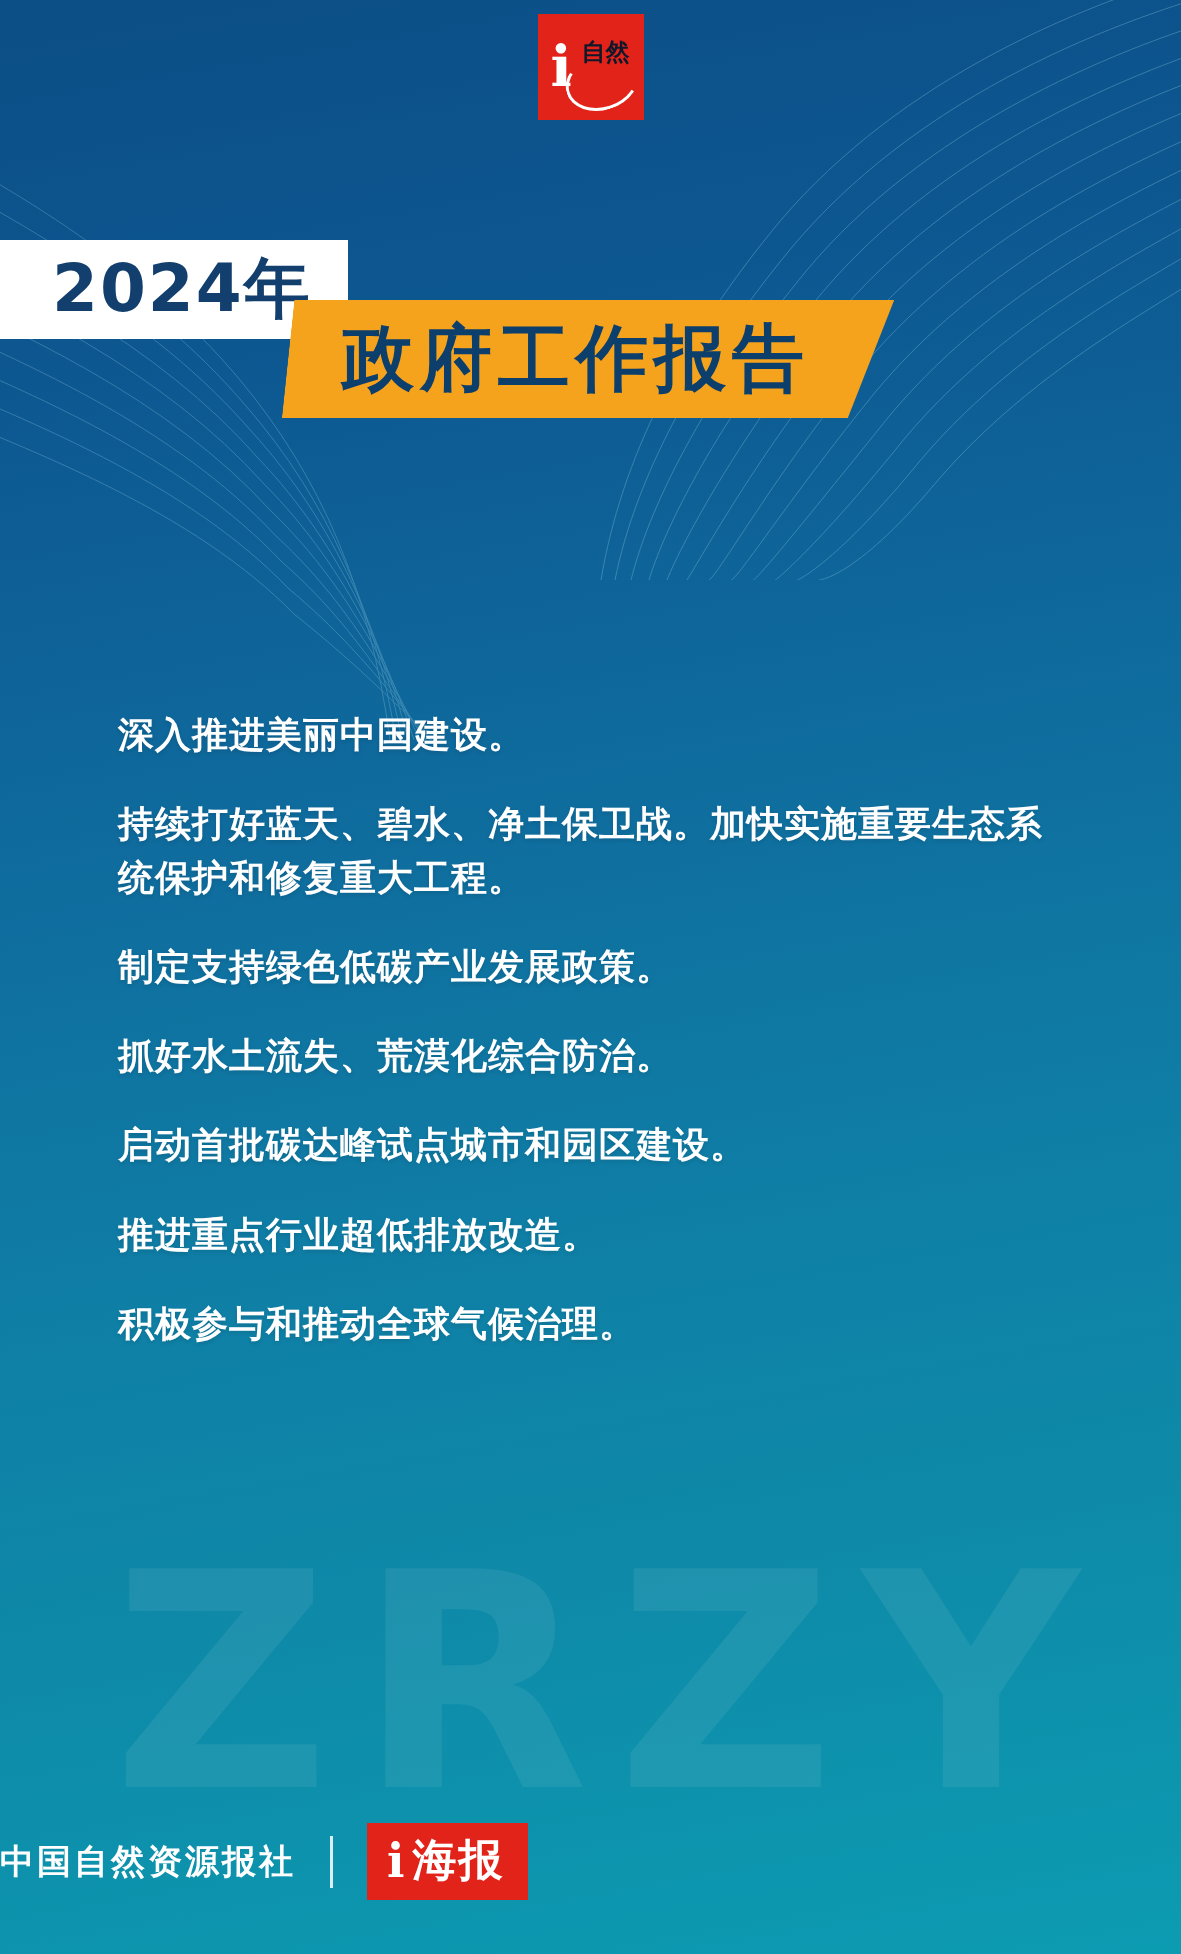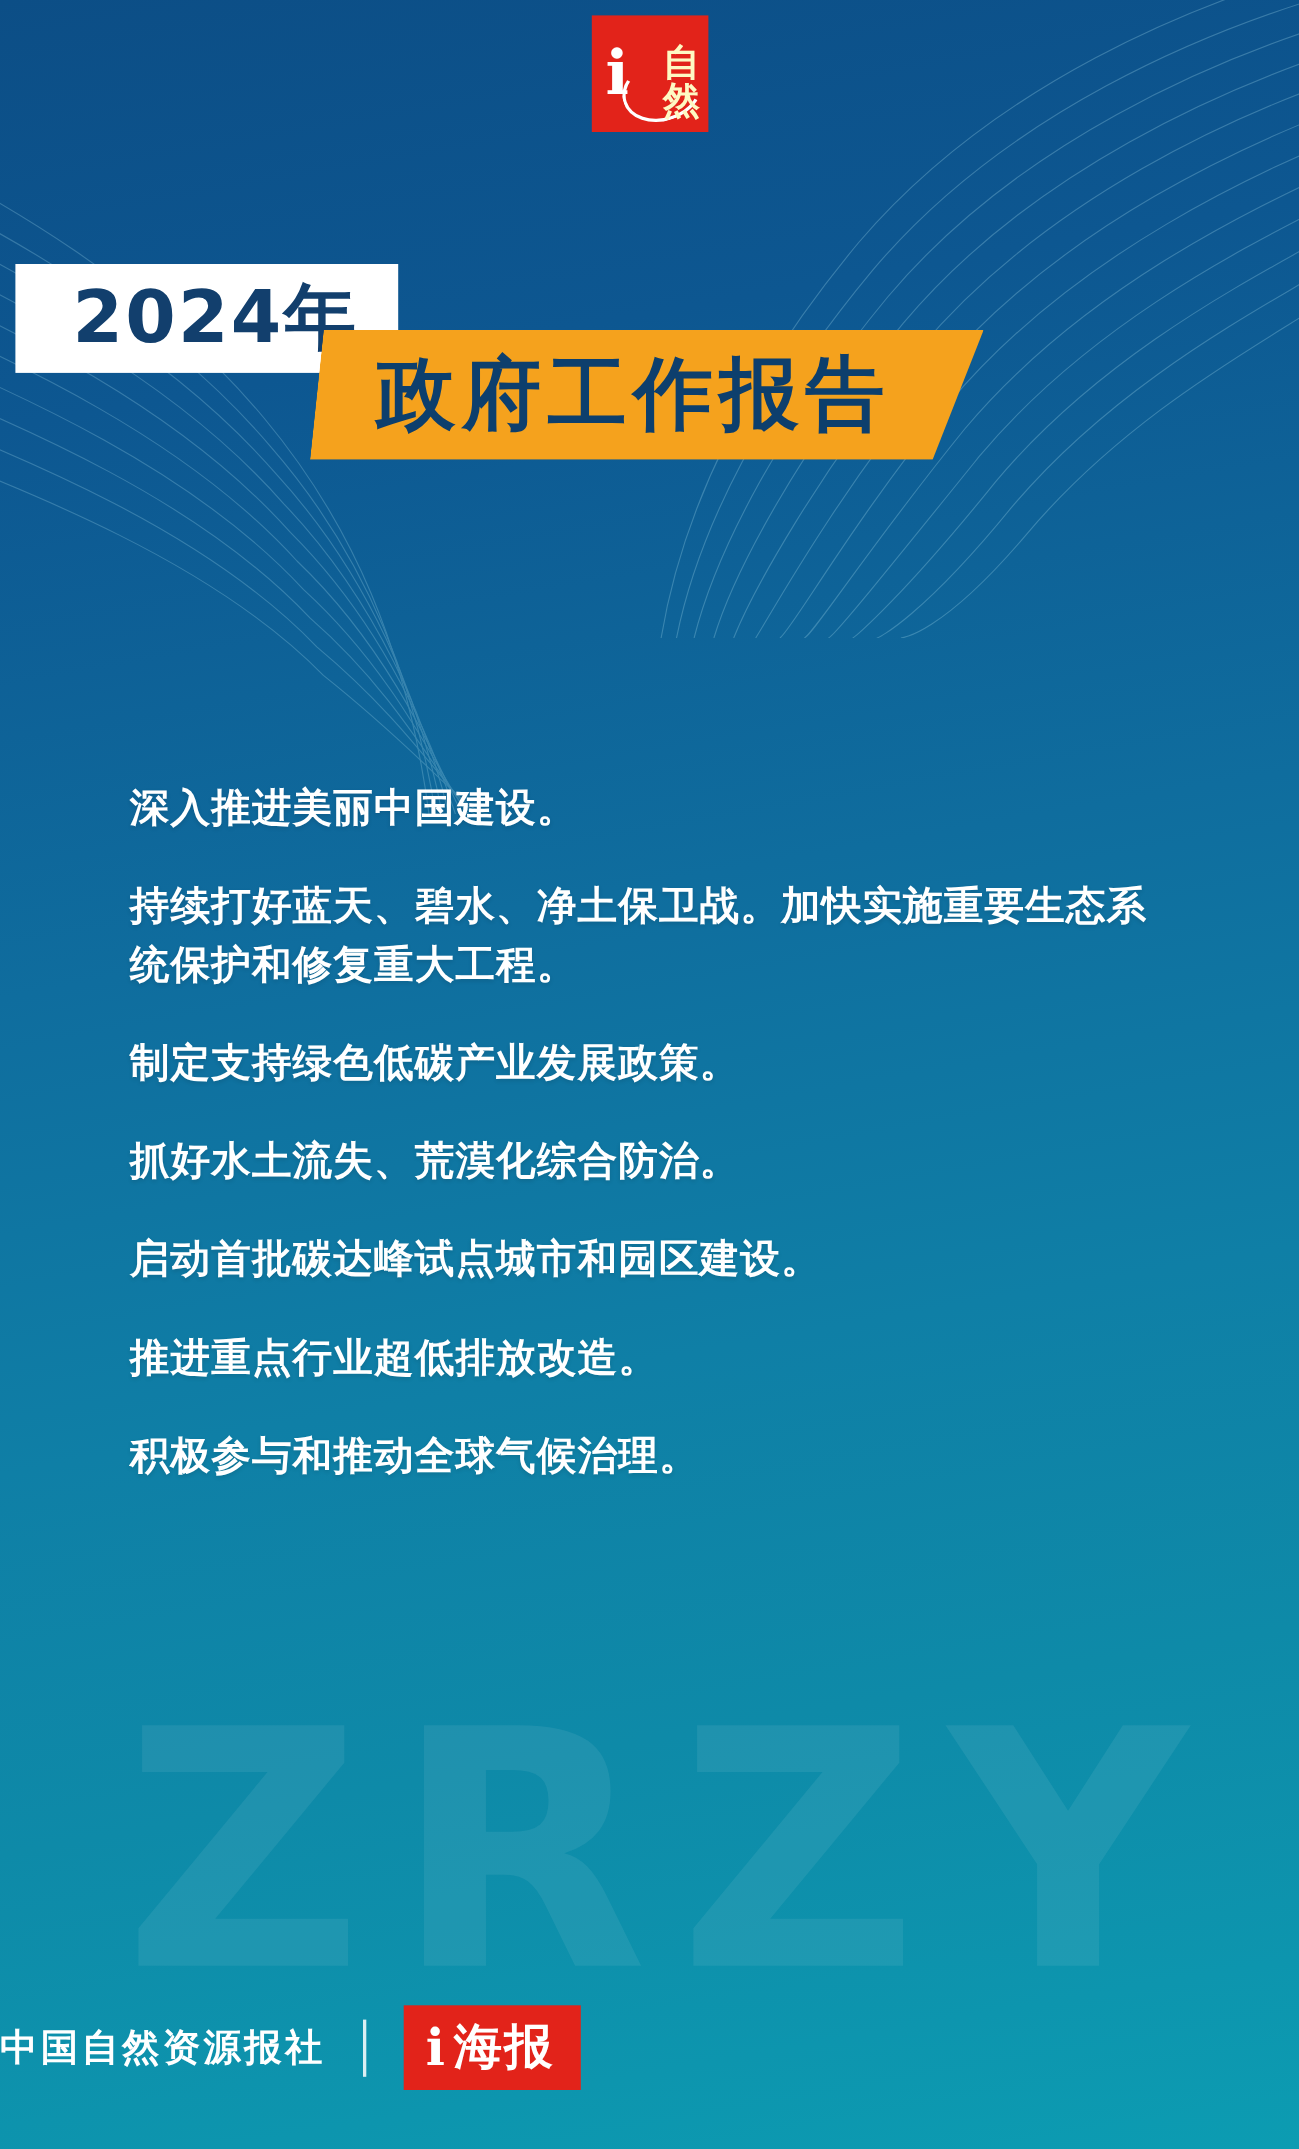--- a/index.html
+++ b/index.html
@@ -85,27 +85,27 @@
     color: #ffffff;
     font-size: 56px;
     font-weight: bold;
     line-height: 1;
     font-family: "DejaVu Serif", serif;
   }
   .logo-zr {
     position: absolute;
     left: 30px;
     top: 10px;
-    color: #fef9c3;
-    font-size: 34px;
+    color: #0f172a;
+    font-size: 24px;
     font-weight: bold;
     line-height: 1.02;
     letter-spacing: 0px;
     width: 62px;
-    text-align: right;
+    text-align: center;
   }
   .logo-swoosh {
     position: absolute;
     left: 20px;
     top: 24px;
     width: 68px;
     height: 50px;
     border: 3px solid #ffffff;
     border-radius: 50%;
     border-top-color: transparent;
@@ -119,21 +119,20 @@
     left: 0;
     top: 240px;
     background: #ffffff;
     color: #123f6d;
     font-size: 66px;
     font-weight: bold;
     padding: 14px 36px 16px 52px;
     letter-spacing: 2px;
     line-height: 1.05;
     font-family: "DejaVu Sans", sans-serif;
-    margin-left: 14px;
   }
   .title-banner {
     position: absolute;
     left: 288px;
     top: 300px;
     height: 118px;
     background: #f5a21d;
     color: #0d3f6d;
     display: flex;
     align-items: center;

